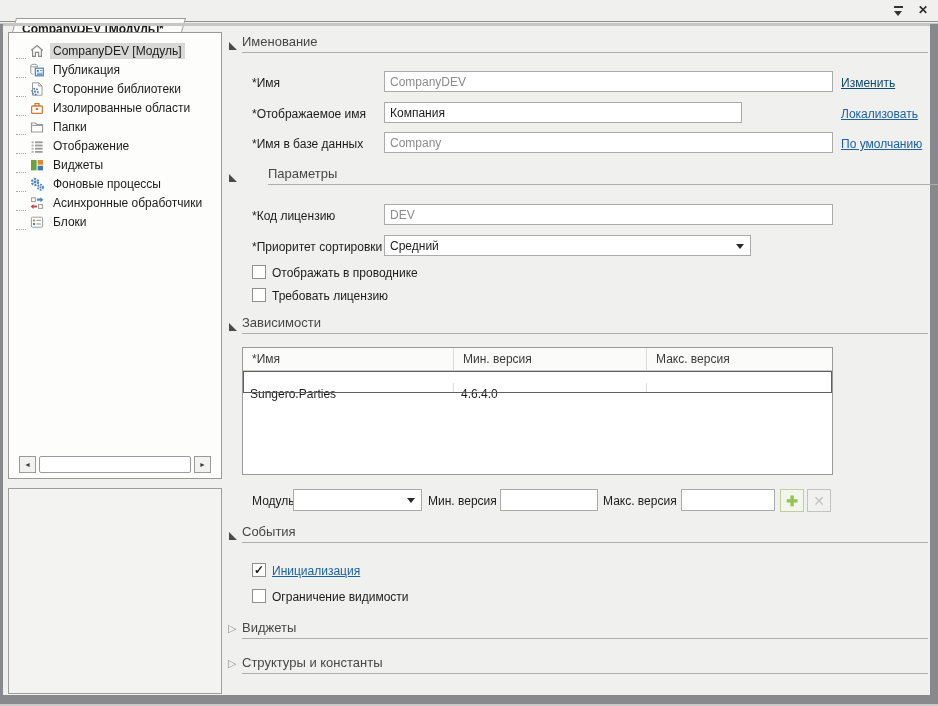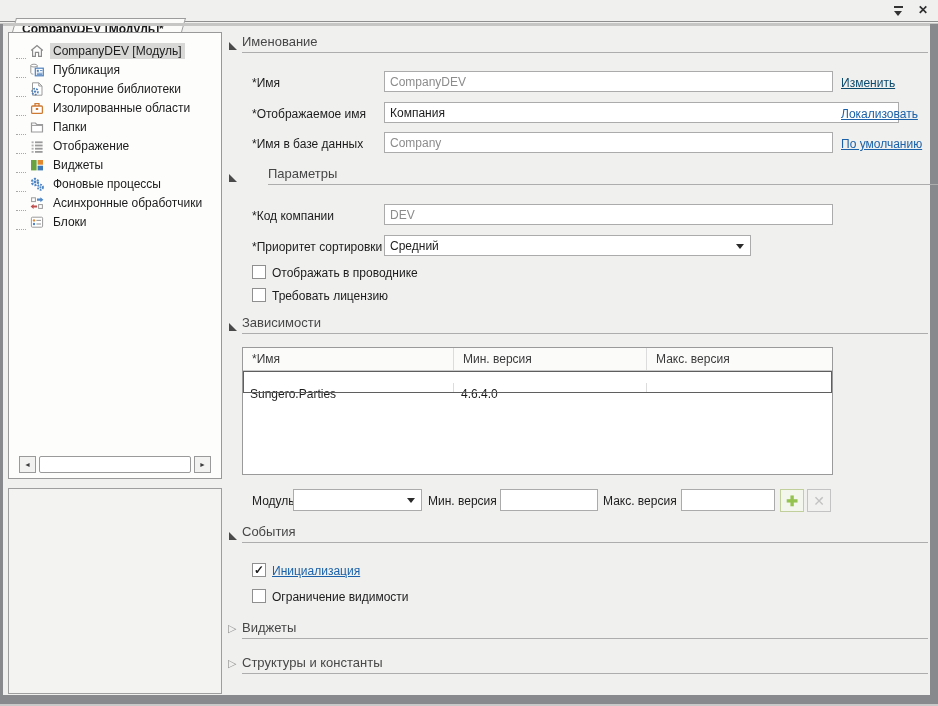--- a/index.html
+++ b/index.html
@@ -222,31 +222,31 @@
   <div class="panel2"></div>
 
   <div class="exp-tri" style="top:42px;"></div>
   <div class="shead" style="top:34px;">Именование</div>
 
   <span class="lbl" style="left:252px; top:76px;">*Имя</span>
   <input class="inp gray" style="left: 384px; top: 71px; width: 449px;" readonly="" value="CompanyDEV">
   <span class="link gray" style="left:841px; top:76px;">Изменить</span>
 
   <span class="lbl" style="left:252px; top:107px;">*Отображаемое имя</span>
-  <input class="inp" style="left: 384px; top: 102px; width: 515px;" value="Компания">
+  <input class="inp" style="left: 384px; top: 102px; width: 358px;" value="Компания">
   <span class="link blue" style="left:841px; top:107px;">Локализовать</span>
 
   <span class="lbl" style="left:252px; top:137px;">*Имя в базе данных</span>
   <input class="inp gray" style="left: 384px; top: 132px; width: 449px;" readonly="" value="Company">
   <span class="link blue" style="left:841px; top:137px;">По умолчанию</span>
 
   <div class="exp-tri" style="top:174px;"></div>
   <div class="shead" style="top:166px;margin-left:26px;">Параметры</div>
 
-  <span class="lbl" style="left:252px; top:209px;">*Код компании</span>
+  <span class="lbl" style="left:252px; top:209px;">*Код лицензию</span>
   <input class="inp gray" style="left: 384px; top: 204px; width: 449px;" readonly="" value="DEV">
 
   <span class="lbl" style="left:252px; top:240px;">*Приоритет сортировки</span>
   <div class="combo" style="left:384px; top:235px; width:367px;">
     <span>Средний</span>
     <span class="arr"></span>
   </div>
 
   <span class="cb" style="left:252px; top:265px;"></span>
   <span class="cblbl" style="left:272px; top:266px;">Отображать в проводнике</span>

